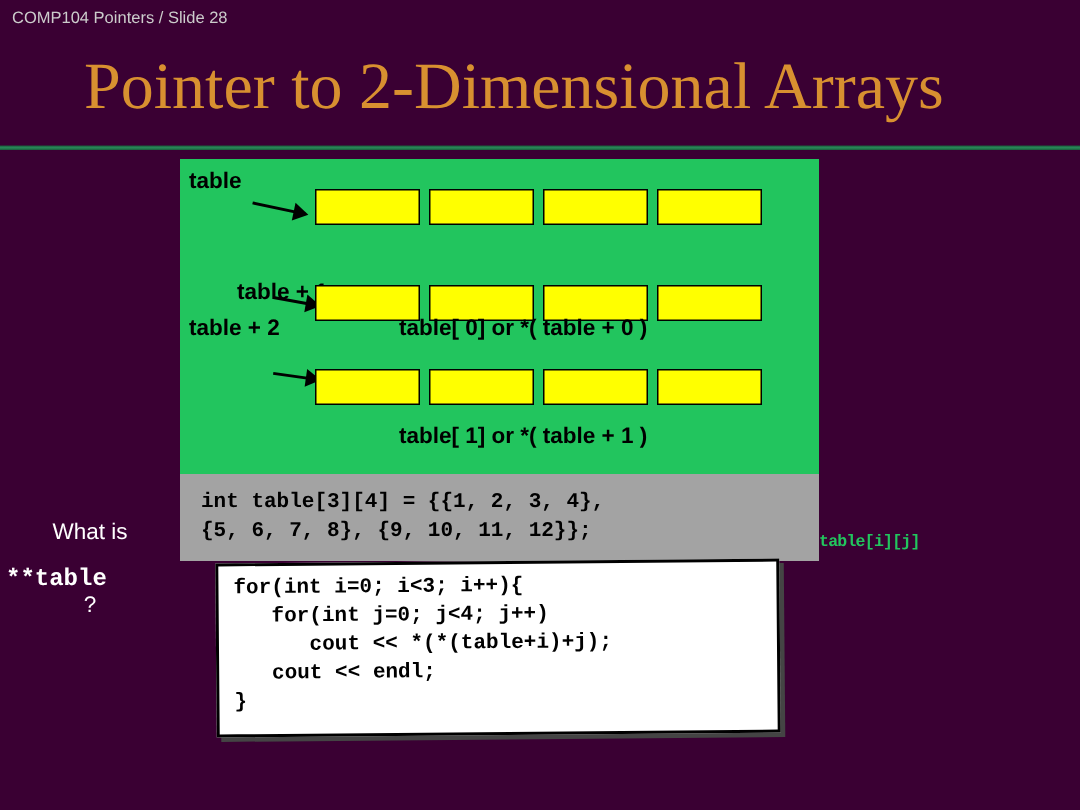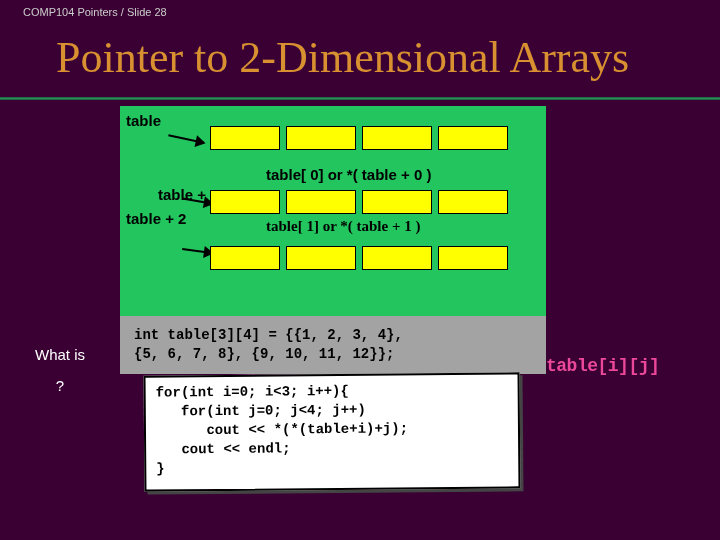--- a/index.html
+++ b/index.html
@@ -9,21 +9,20 @@
     background: #3a0033;
     font-family: Georgia, 'Times New Roman', serif;
     overflow: hidden;
     position: relative;
   }
   .header-ref {
     color: #cccccc;
     font-size: 11px;
     padding: 6px 8px;
     font-family: Arial, sans-serif;
-    margin-left: 15px;
   }
   .title {
     color: #d89030;
     font-size: 44px;
     font-family: 'Times New Roman', serif;
     padding: 8px 0 14px 56px;
     font-weight: normal;
   }
   .divider {
     height: 3px;
@@ -44,23 +43,23 @@
   .left-col .q1 { margin-bottom: 14px; text-align: center; }
   .left-col .q2 { font-weight: bold; font-family: 'Courier New', monospace; font-size: 16px; }
   .left-col .q3 { text-align: center; }
   .main-col {
     position: relative;
     width: 426px;
   }
   .right-col {
     width: 174px;
     padding-top: 250px;
-    color: #ec4899;
+    color: #22c55e;
     font-family: 'Courier New', monospace;
-    font-size: 18px;
+    font-size: 11px;
     font-weight: bold;
     letter-spacing: -0.5px;
   }
   .diagram-area {
     position: relative;
     background: #22c55e;
     height: 210px;
     width: 426px;
   }
   .rowlabel {
@@ -73,23 +72,24 @@
   .rl1 { left: 6px; top: 6px; }
   .rl2 { left: 6px; top: 80px; margin-left: 32px; }
   .rl3 { left: 6px; top: 104px; }
   .rowdesc {
     position: absolute;
     font-family: Arial, sans-serif;
     font-size: 15px;
     font-weight: bold;
     color: #000;
     left: 146px;
+    margin-top: 44px;
   }
   .rd1 { top: 60px; }
-  .rd2 { top: 112px; font-family: Liberation Serif, serif; }
+  .rd2 { top: 132px; }
   .rd3 { top: 186px; }
   .cells-row {
     position: absolute;
     left: 90px;
     display: flex;
     gap: 6px;
   }
   .cr1 { top: 20px; }
   .cr2 { top: 84px; }
   .cr3 { top: 140px; }
@@ -149,20 +149,21 @@
 <body>
 
 <div class="header-ref">COMP104 Pointers / Slide 28</div>
 <div class="title">Pointer to 2-Dimensional Arrays</div>
 <div class="divider"></div>
 
 <div class="content">
 
   <div class="left-col">
     <div class="q1">What is</div>
+    <div class="q2">**table</div>
     <div class="q3">?</div>
   </div>
 
   <div class="main-col">
 
     <div class="diagram-area">
       <div class="rowlabel rl1">table</div>
       <div class="rowlabel rl2">table + 1</div>
       <div class="rowlabel rl3">table + 2</div>
 

